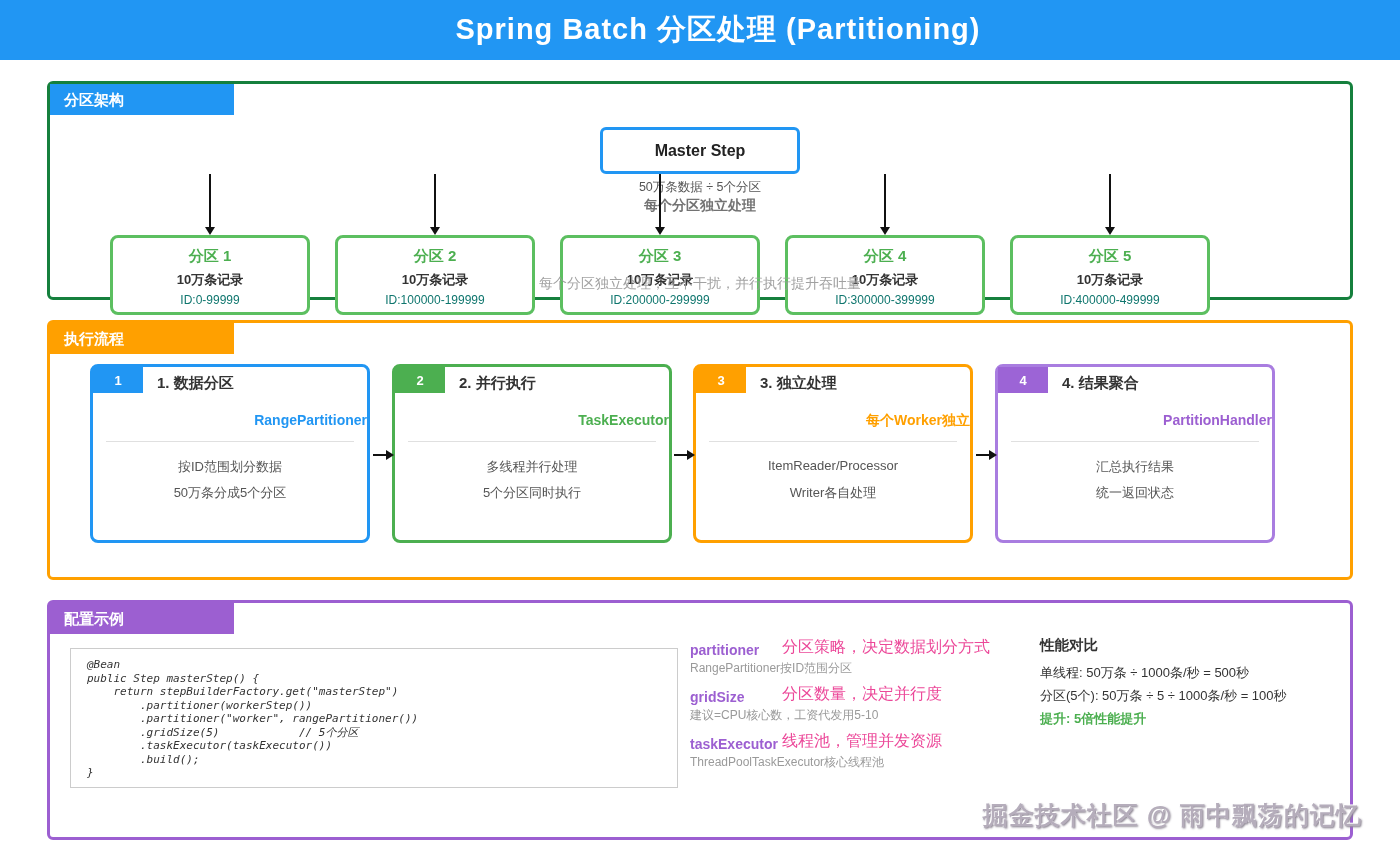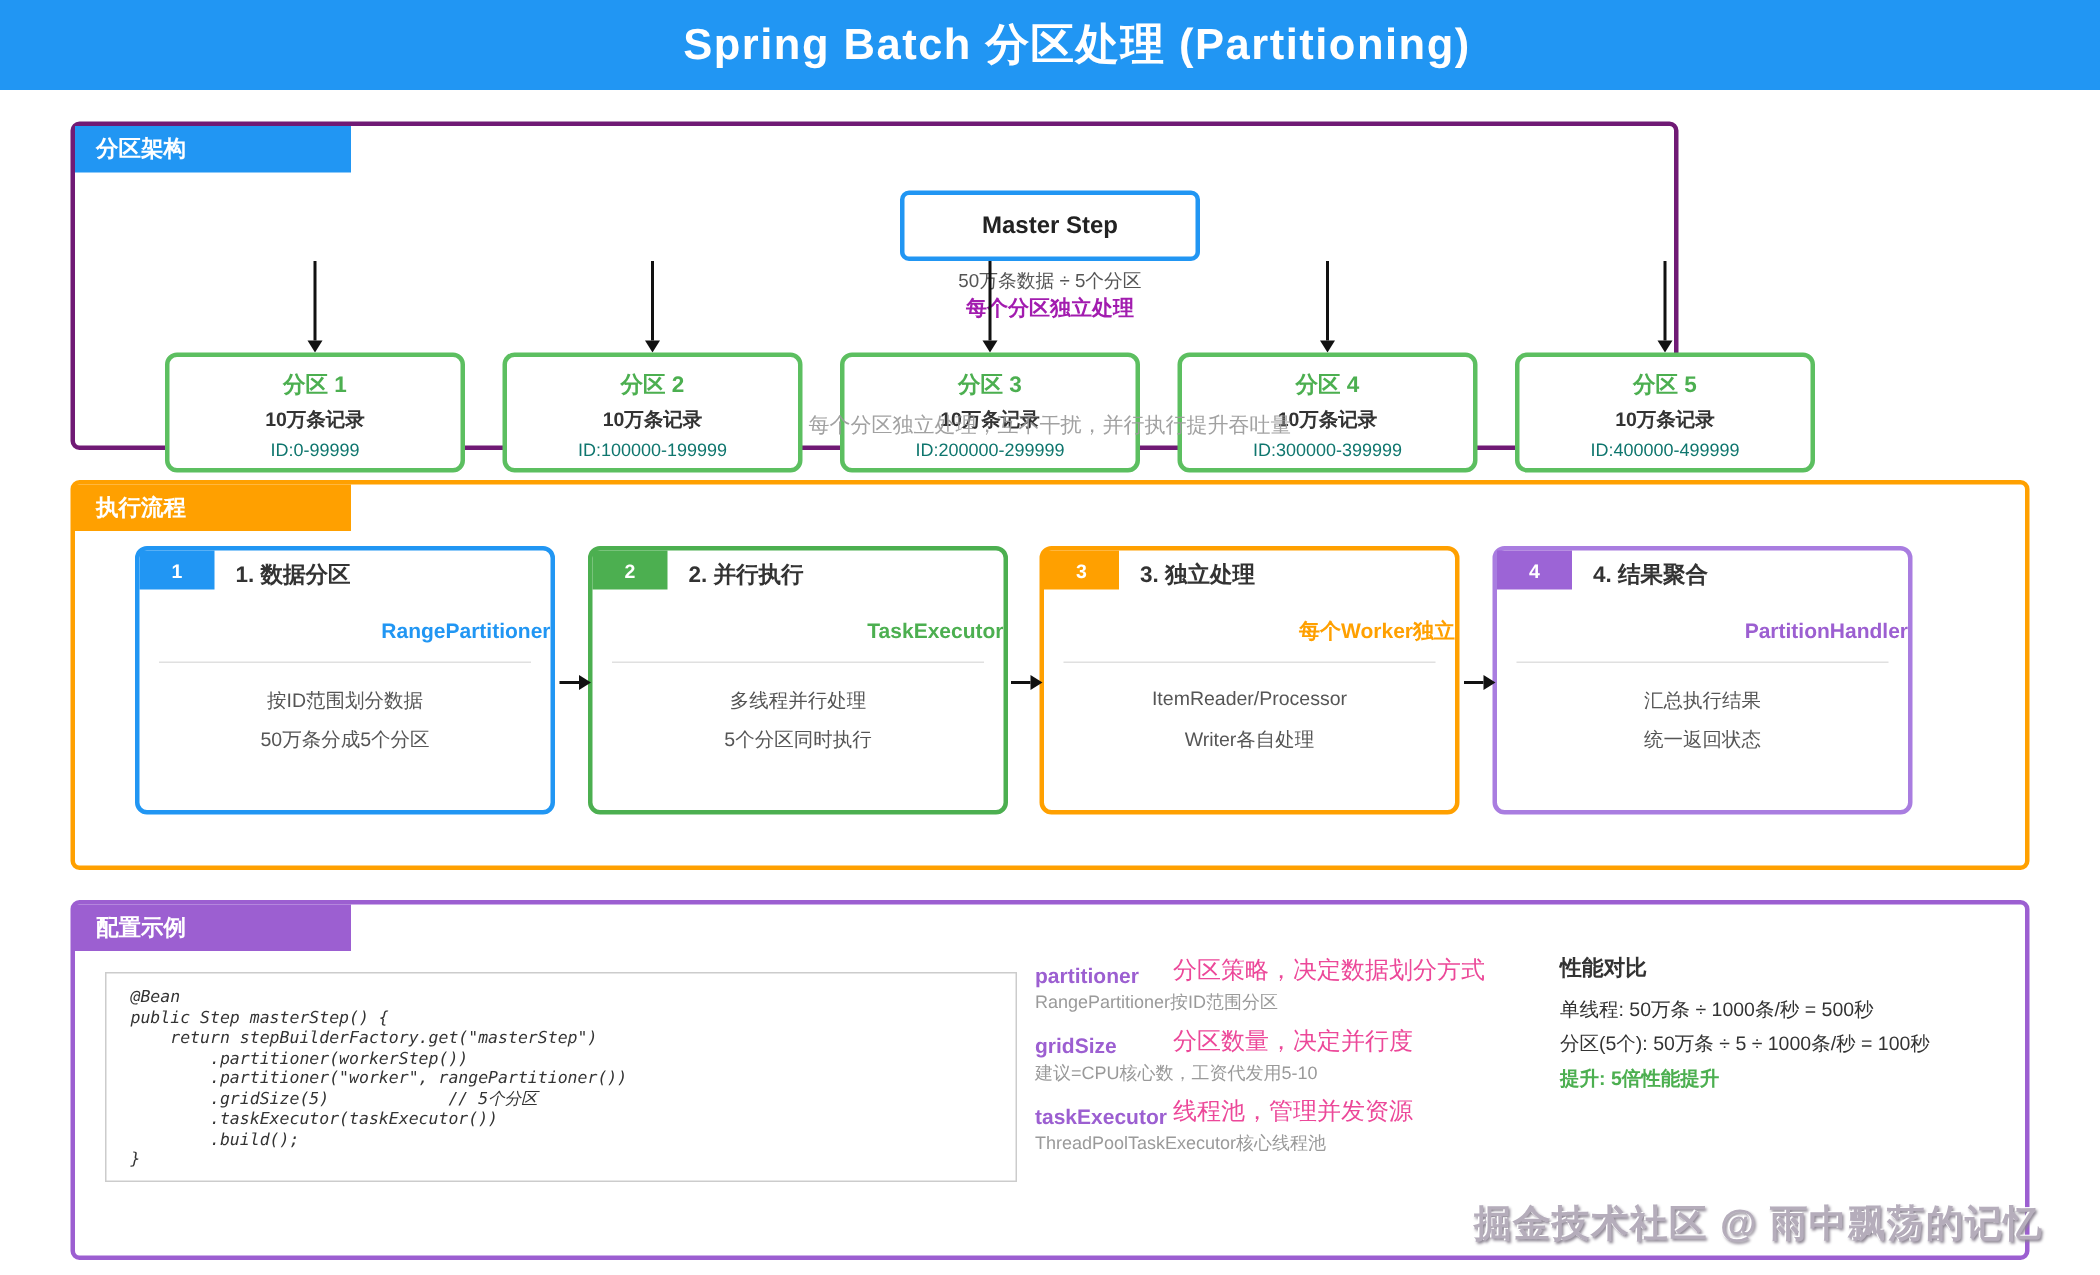--- a/index.html
+++ b/index.html
@@ -7,37 +7,37 @@
   body { font-family:"Liberation Sans","DejaVu Sans",sans-serif; }
   .canvas { position:relative; width:1400px; height:850px; background:#fff; overflow:hidden; }
 
   
   .titlebar { position:absolute; left:0; top:0; width:1400px; height:60px; background:#2196F3;
               display:flex; align-items:center; justify-content:center; z-index:1;padding-left:36px; }
   .titlebar h1 { color:#fff; font-size:29px; font-weight:bold; letter-spacing:1px; }
 
   
   .panel { position:absolute; border-radius:6px; background:transparent; z-index:1; }
-  .p1 { left:47px; top:81px;  width:1072px; height:219px; border:3px solid #701a75; }
+  .p1 { left:47px; top:81px;  width:1306px; height:219px; border:3px solid #15803d; }
   .p2 { left:47px; top:320px; width:1306px; height:260px; border:3px solid #FFA000; }
   .p3 { left:47px; top:600px; width:1306px; height:240px; border:3px solid #9C5FD1; }
   .tab { position:absolute; left:0; top:0; width:184px; height:31px; color:#fff;
          font-size:15px; font-weight:bold; line-height:31px; padding-left:14px; }
   .tab-blue   { background:#2196F3; }
   .tab-orange { background:#FFA000; }
   .tab-purple { background:#9C5FD1; }
 
   
   .master { position:absolute; left:600px; top:127px; width:200px; height:47px; background:#fff;
             border:3px solid #2196F3; border-radius:6px; display:flex; align-items:center;
             justify-content:center; font-size:16px; font-weight:bold; color:#222; z-index:3; }
   .split-note  { position:absolute; left:550px; top:179px; width:300px; text-align:center;
                  font-size:12.5px; color:#555; z-index:2; }
   .split-note2 { position:absolute; left:550px; top:197px; width:300px; text-align:center;
-                 font-size:14px; font-weight:bold; color:#a21caf; z-index:2; }
+                 font-size:14px; font-weight:bold; color:#737373; z-index:2; }
 
   
   .varrow { position:absolute; top:174px; width:2px; height:53px; background:#111; z-index:3; }
   .varrow::after { content:""; position:absolute; left:-4px; top:53px; border-left:5px solid transparent;
                    border-right:5px solid transparent; border-top:8px solid #111; }
 
   
   .pbox { position:absolute; top:235px; width:200px; height:80px; background:#fff;
           border:3px solid #5CBF60; border-radius:8px; text-align:center; z-index:3; }
   .pbox .pname { margin-top:9px; font-size:15px; font-weight:bold; color:#4CAF50; }

